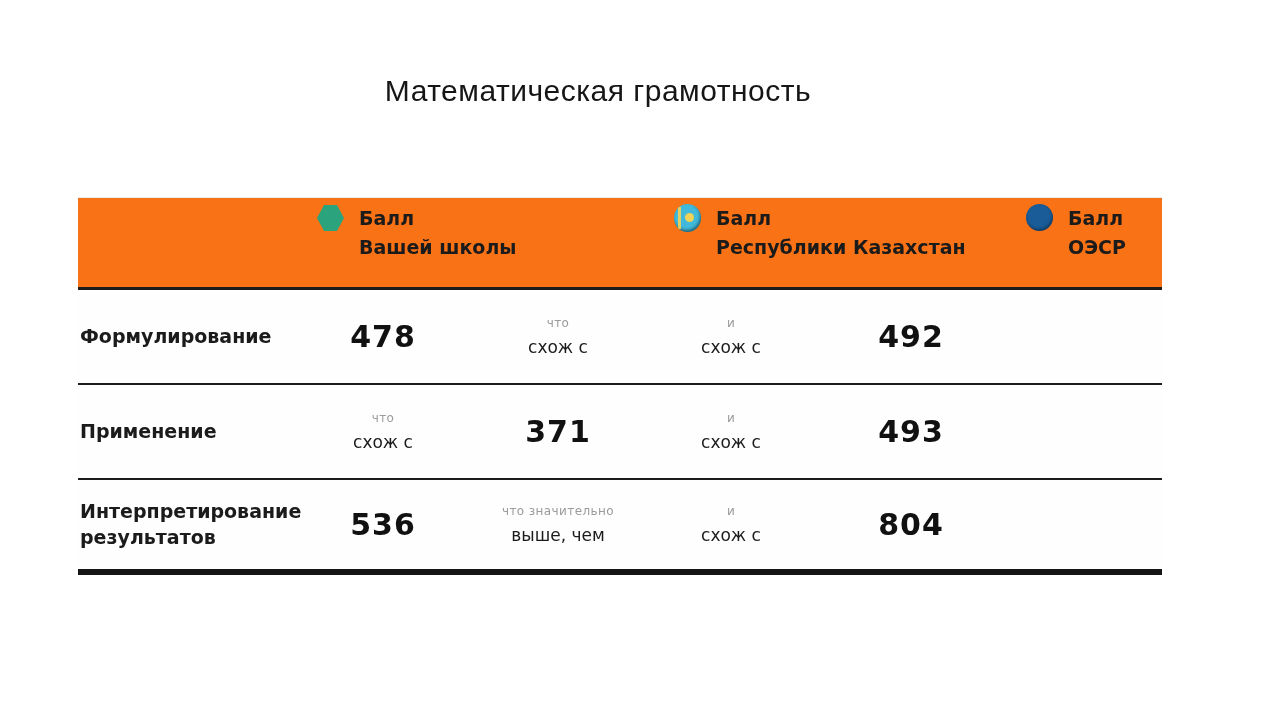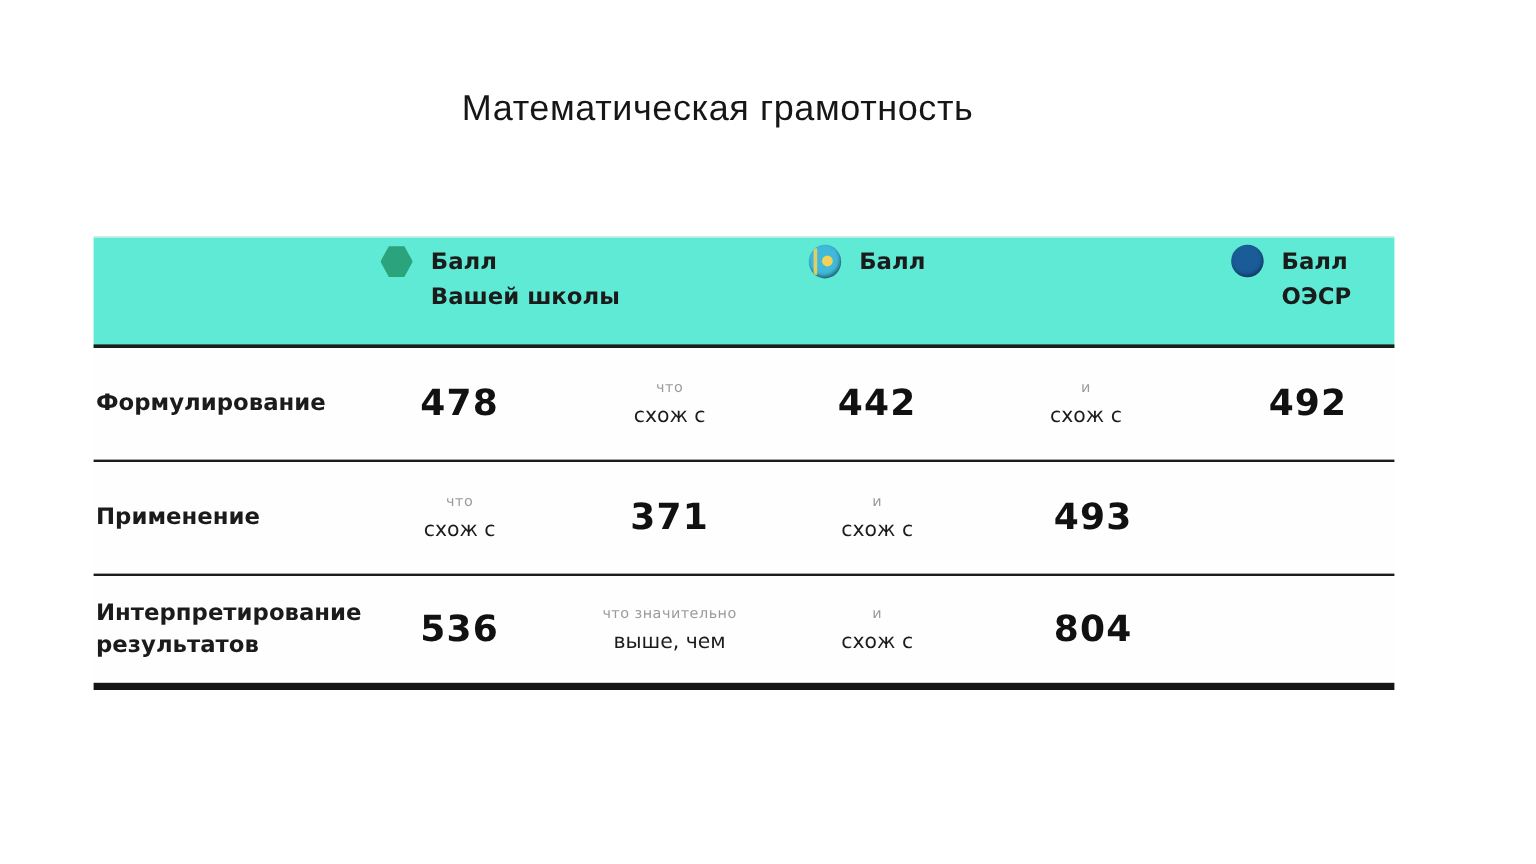--- a/index.html
+++ b/index.html
@@ -11,21 +11,21 @@
     position:absolute; top:74px; left:0; width:1196px;
     text-align:center;
     font-family:"Liberation Sans", sans-serif;
     font-weight:400; font-size:30px; letter-spacing:0.5px; color:#161616;
   }
 
   .score-table { position:absolute; left:78px; top:197px; width:1084px; }
 
   .table-header {
     position:relative; height:93px;
-    background:#5eead4;
+    background:#f97316;
     border-top:1px solid #ededed;
     border-bottom:3px solid #1c1c1c;
   }
   .legend-item { position:absolute; top:6px; display:flex; align-items:flex-start; }
   .legend-icon { display:inline-block; width:27px; height:28px; flex:0 0 auto; margin-right:15px; position:relative; }
   .hexagon { clip-path:polygon(26% 4%, 74% 4%, 100% 50%, 74% 96%, 26% 96%, 0% 50%); }
   .circle { border-radius:50%; height:27px; box-shadow:inset -1px -2px 3px rgba(0,0,0,0.35); }
   .flag { border-radius:50%; height:28px; overflow:hidden; box-shadow:inset -1px -2px 3px rgba(0,0,0,0.45); }
   .flag-stripe { position:absolute; left:4px; top:3px; width:3px; height:22px; opacity:0.9; }
   .flag-sun { position:absolute; left:11px; top:9px; width:9px; height:9px; border-radius:50%; }
@@ -67,41 +67,41 @@
         </span>
       </div>
 
       <div class="legend-item" style="left:596px;">
         <span class="legend-icon flag" style="background-color: rgb(65, 185, 218);">
           <span class="flag-stripe" style="background-color: rgb(242, 210, 87);"></span>
           <span class="flag-sun" style="background-color: rgb(242, 210, 87);"></span>
         </span>
         <span class="legend-text">
           <span>Балл</span>
+          <span>Республики Казахстан</span>
         </span>
       </div>
 
       <div class="legend-item" style="left:948px;">
         <span class="legend-icon circle" style="background-color: rgb(26, 92, 152);"></span>
         <span class="legend-text">
           <span>Балл</span>
           <span>ОЭСР</span>
         </span>
       </div>
 
     </div>
 
     <div class="trow">
       <div class="cell-label">Формулирование</div>
       <div class="cell-score">478</div>
       <div class="cell-relation">
         <div class="rel-top">что</div>
         <div class="rel-bottom">схож с</div>
       </div>
-      <div class="cell-score">442</div>
       <div class="cell-relation">
         <div class="rel-top">и</div>
         <div class="rel-bottom">схож с</div>
       </div>
       <div class="cell-score oecd">492</div>
     </div>
 
     <div class="trow">
       <div class="cell-label">Применение</div>
       <div class="cell-relation">

